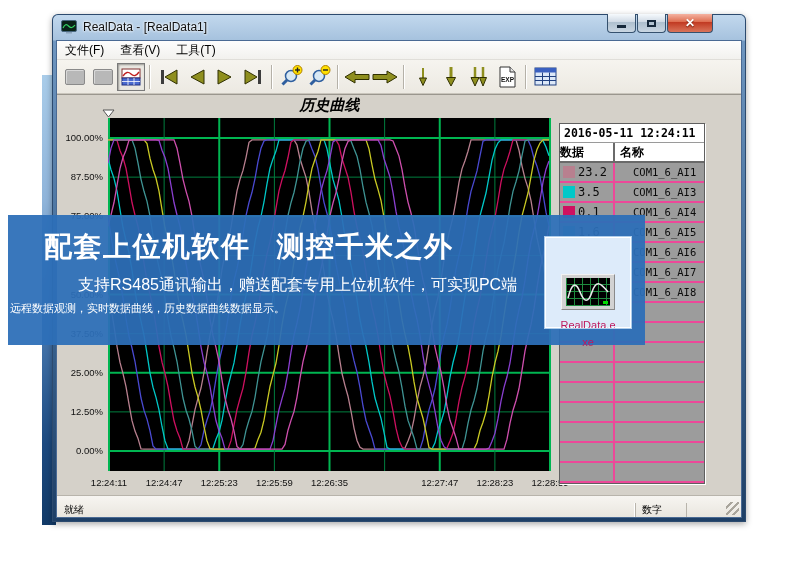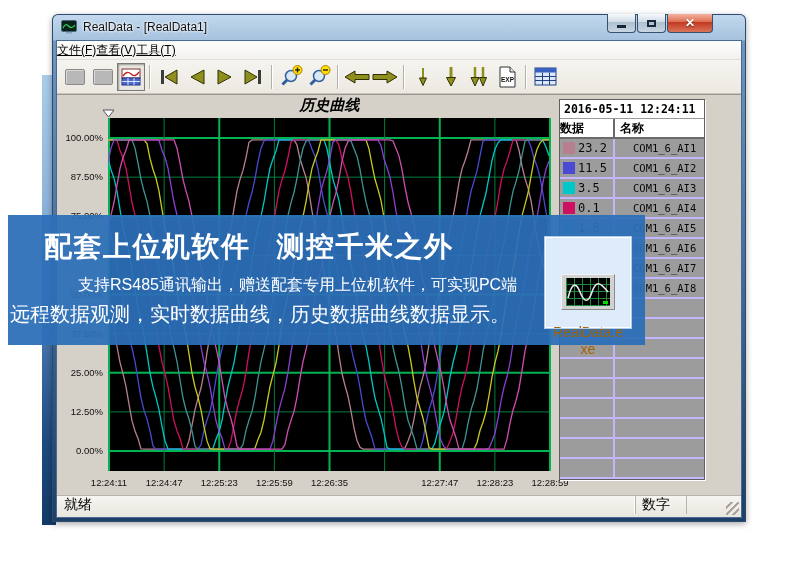--- a/index.html
+++ b/index.html
@@ -28,21 +28,21 @@
   .glyph-min{width:9px;height:3px;background:#16283a;margin-top:7px;}
   .glyph-max{width:9px;height:7px;border:2px solid #16283a;box-sizing:border-box;background:transparent;}
   .winbtn.close{width:46px;background:linear-gradient(#f4b2a1,#dd6b4d 45%,#c13a22 46%,#d9745a);}
   .glyph-close{color:#fff;font-size:12px;font-weight:bold;line-height:1;text-shadow:0 1px 1px #701500;}
 
   .win-inner{position:absolute;left:4px;top:26px;right:4px;bottom:4px;background:#fff;
              border:1px solid #4a6a94;display:flex;flex-direction:column;box-sizing:border-box;}
 
   .menubar{height:18px;background:linear-gradient(#fdfdfd,#f2f1ee);display:flex;align-items:center;
            font-size:12px;border-bottom:1px solid #e0ded9;}
-  .menu-item{padding:1px 0;text-decoration:underline;}
+  .menu-item{padding:1px 8px;}
 
   .toolbar{height:33px;background:linear-gradient(#f6f4ef,#ece9e2);display:flex;align-items:center;
            border-bottom:1px solid #c9c5bc;padding-left:4px;}
   .tbtn{width:28px;height:28px;display:flex;align-items:center;justify-content:center;flex:0 0 auto;}
   .tbtn.pressed{border:1px solid #7a7a7a;background:#eae8e2;box-shadow:inset 1px 1px 2px rgba(0,0,0,.35);
                 box-sizing:border-box;}
   .tsep{width:1px;height:24px;background:#b5b1a8;margin:0 4px;border-right:1px solid #fff;flex:0 0 auto;}
   .graysq{width:18px;height:14px;background:#b8b8b8;border:1px solid #8a8a8a;
           box-shadow:inset 1px 1px 0 #d8d8d8;border-radius:2px;}
 
@@ -50,66 +50,66 @@
   .client{flex:1 1 auto;position:relative;background:#d5d1c9;
           border-top:1px solid #9a968e;overflow:hidden;}
   .chart-title{position:absolute;left:51px;top:1px;width:443px;text-align:center;
                font-size:15px;font-weight:bold;color:#000;font-style:italic;}
   .plot{position:absolute;left:51px;top:23px;width:443px;height:353px;background:#000;}
   .plot-marker{position:absolute;left:45px;top:14px;}
   .ylab{position:absolute;left:0;width:46px;text-align:right;font-size:9.5px;color:#111;}
   .xlab{position:absolute;top:382px;width:54px;text-align:center;font-size:9.5px;color:#111;}
 
   
-  .panel{position:absolute;left:502px;top:4px;width:146px;background:#c4b5fd;
+  .panel{position:absolute;left:502px;top:28px;width:146px;background:#ec4899;
          border:1px solid #5f5f5f;box-shadow:1px 1px 0 #fff;box-sizing:border-box;}
   .ts-row{height:18px;background:#fff;font-family:"DejaVu Sans Mono",monospace;font-weight:bold;
           font-size:11.5px;line-height:18px;padding-left:4px;border-bottom:1px solid #9a9a9a;}
   .hdr-row{height:18px;background:#fff;display:flex;font-size:12px;font-weight:bold;line-height:18px;
            border-bottom:2px solid #6a6a6a;}
   .hcell.h1{width:53px;box-sizing:border-box;}
   .hcell.h2{flex:1;padding-left:5px;border-left:2px solid #6a6a6a;box-sizing:border-box;}
   .prow{height:18px;margin-bottom:2px;display:flex;}
   .pcell{background:#9c9c9c;height:18px;}
   .pcell-val{width:53px;display:flex;align-items:center;}
   .pcell-name{flex:1;margin-left:2px;font-family:"DejaVu Sans Mono",monospace;font-size:10.5px;
               line-height:18px;padding-left:18px;color:#0a0a0a;overflow:hidden;white-space:nowrap;}
   .swatch{width:12px;height:12px;margin:0 3px 0 3px;flex:0 0 auto;}
   .pval{font-family:"DejaVu Sans Mono",monospace;font-size:12px;color:#0a0a0a;}
 
   .statusbar{height:21px;background:linear-gradient(#f7f5f1,#e9e6df);border-top:1px solid #b8b4ab;
-             display:flex;align-items:flex-start;font-size:14px;position:relative;}
+             display:flex;align-items:flex-end;font-size:10px;position:relative;}
   .status-left{padding-left:7px;}
   .status-mode{position:absolute;right:54px;width:44px;border-left:1px solid #b8b4ab;
                border-right:1px solid #b8b4ab;padding-left:6px;box-shadow:-1px 0 0 #fff;}
   .grip{position:absolute;right:2px;bottom:2px;width:13px;height:13px;
         background:repeating-linear-gradient(135deg,transparent 0 3px,#a9a59c 3px 5px);}
 
   
   .banner{position:absolute;left:8px;top:215px;width:637px;height:130px;
           background:rgba(45,110,184,0.94);color:#ffffff;}
   .banner-h{position:absolute;left:36px;top:13px;font-size:28px;font-weight:bold;letter-spacing:1.5px;
             white-space:nowrap;}
   .banner-h .h2{margin-left:26px;}
   .banner-p1{position:absolute;left:70px;top:60px;font-size:16px;white-space:nowrap;}
-  .banner-p2{position:absolute;left:2px;top:86px;font-size:20px;white-space:nowrap;}
+  .banner-p2{position:absolute;left:2px;top:86px;font-size:11px;white-space:nowrap;}
 
   .exe-card{position:absolute;left:545px;top:237px;width:86px;height:91px;
             background:#ddebfa;border:1px solid #ffffff;outline:1px solid #aecdeb;
             box-sizing:border-box;text-align:center;}
   .monitor{width:54px;height:40px;margin:6px auto 0;position:relative;}
   .bezel{position:absolute;left:0;top:0;width:54px;height:36px;background:#d2d2d2;
          border:1px solid #8a8a8a;border-top-color:#f2f2f2;border-left-color:#f2f2f2;box-sizing:border-box;}
   .crt{position:absolute;left:5px;top:4px;width:44px;height:28px;background:#000;
        background-image:repeating-linear-gradient(90deg,#1e8a3e 0 1px,transparent 1px 8px),
                         repeating-linear-gradient(0deg,#1e8a3e 0 1px,transparent 1px 7px);}
   .crt-dot{position:absolute;right:2px;bottom:2px;width:5px;height:3px;background:#00dd00;}
   .stand1{width:14px;height:3px;background:#c8c8c8;border:1px solid #8a8a8a;margin:36px auto 0;}
   .stand2{width:30px;height:4px;background:#c8c8c8;border:1px solid #8a8a8a;margin:0 auto;}
-  .exe-label{font-size:14px;color:#a16207;line-height:17px;margin-top:10px;}
+  .exe-label{font-size:11px;color:#be185d;line-height:17px;margin-top:3px;}
 </style>
 </head>
 <body>
 
 <div id="screen">
 
   <div class="bottom-band"></div>
   <div class="left-strip"></div>
 
   <div class="win">
@@ -315,27 +315,20 @@
           <div id="panel-rows">
               <div class="prow">
                 <div class="pcell pcell-val">
                   <span class="swatch" style="background: rgb(184, 128, 143);"></span>
                   <span class="pval">23.2</span>
                 </div>
                 <div class="pcell pcell-name">COM1_6_AI1</div>
               </div>
               <div class="prow">
                 <div class="pcell pcell-val">
-                  <span class="swatch" style="background: rgb(74, 74, 210);"></span>
-                  <span class="pval">11.5</span>
-                </div>
-                <div class="pcell pcell-name">COM1_6_AI2</div>
-              </div>
-              <div class="prow">
-                <div class="pcell pcell-val">
                   <span class="swatch" style="background: rgb(0, 200, 200);"></span>
                   <span class="pval">3.5</span>
                 </div>
                 <div class="pcell pcell-name">COM1_6_AI3</div>
               </div>
               <div class="prow">
                 <div class="pcell pcell-val">
                   <span class="swatch" style="background: rgb(207, 16, 96);"></span>
                   <span class="pval">0.1</span>
                 </div>

